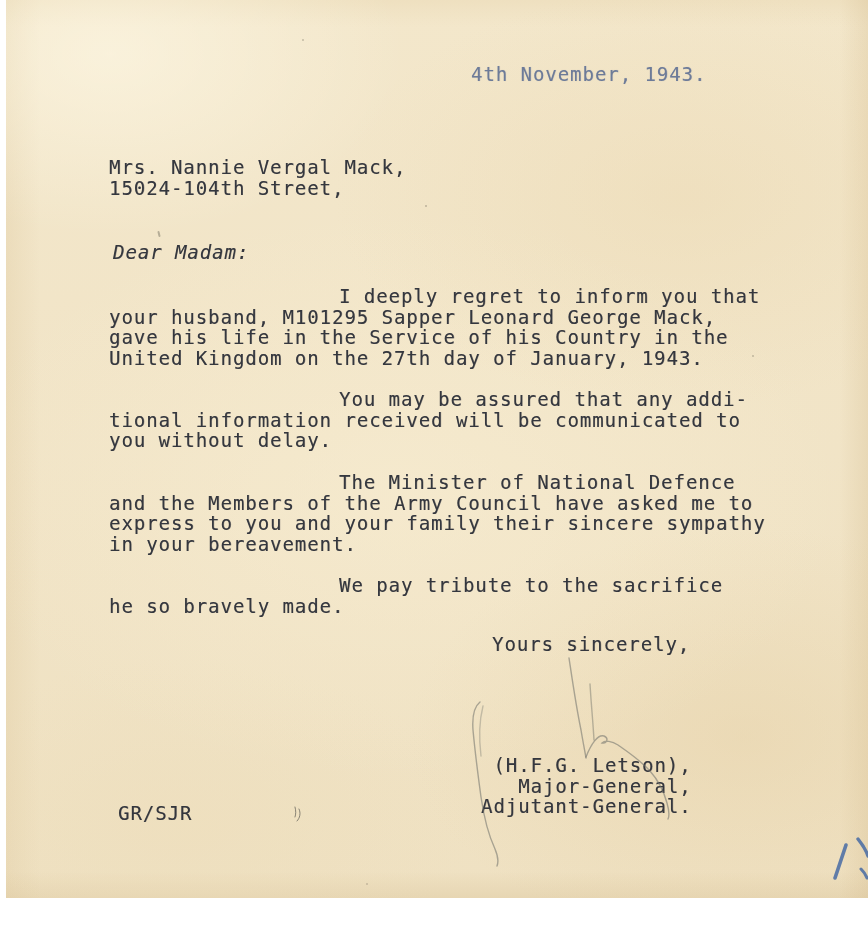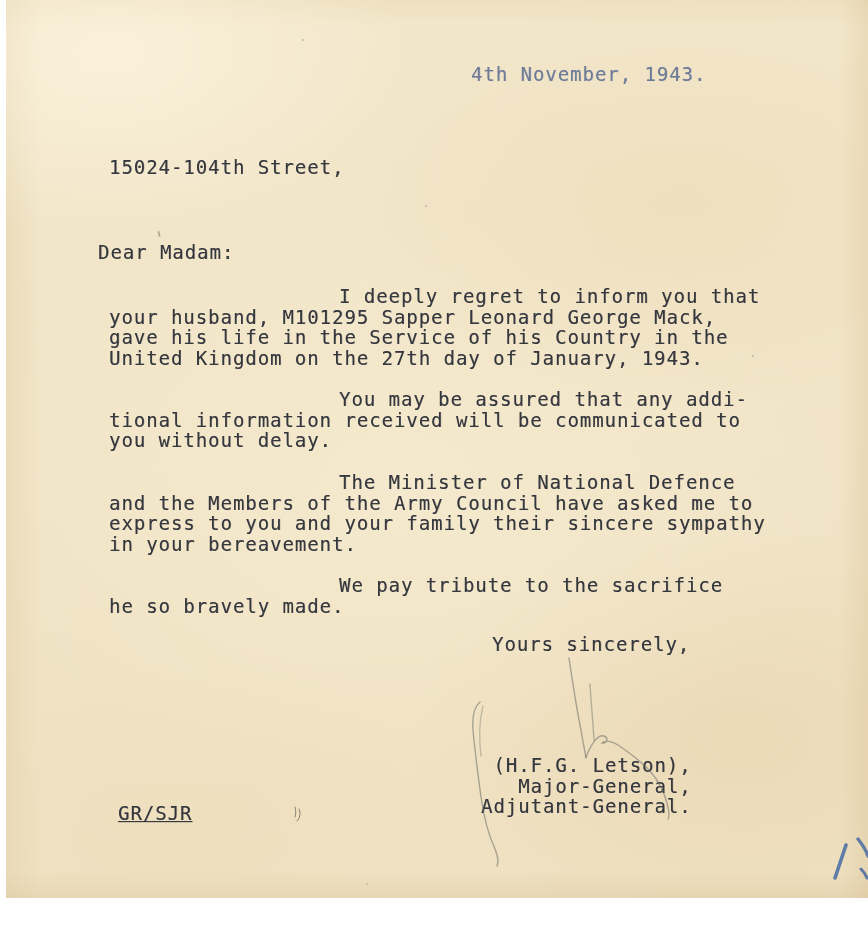--- a/index.html
+++ b/index.html
@@ -37,23 +37,23 @@
   .marks{ position:absolute; left:0; top:0; pointer-events:none; }
   .speck{ position:absolute; border-radius:50%; background:rgba(62,60,52,0.55); }
 </style>
 </head>
 <body>
 
 <div class="page">
 
   <div class="typed date" style="left:465px; top:64px;">4th November, 1943.</div>
 
-  <div class="typed" style="left:103px; top:157px;"><span style="display:block">15024-104th Street,</span></div>
+  <div class="typed" style="left:103px; top:157px;"><span style="display:block">Mrs. Nannie Vergal Mack,</span><span style="display:block">15024-104th Street,</span></div>
 
-  <div class="typed" style="left:92px; top:242px;">Dear Madam:</div>
+  <div class="typed" style="left:107px; top:242px;font-style:italic;">Dear Madam:</div>
 
   <div class="typed para" style="left:103px; top:286px;">I deeply regret to inform you that
 your husband, M101295 Sapper Leonard George Mack,
 gave his life in the Service of his Country in the
 United Kingdom on the 27th day of January, 1943.</div>
 
   <div class="typed para" style="left:103px; top:389px;">You may be assured that any addi-
 tional information received will be communicated to
 you without delay.</div>
 
@@ -64,21 +64,21 @@
 
   <div class="typed para" style="left:103px; top:575px;">We pay tribute to the sacrifice
 he so bravely made.</div>
 
   <div class="typed" style="left:486px; top:634px;">Yours sincerely,</div>
 
   <div class="typed" style="left:475px; top:755px;"> (H.F.G. Letson),
    Major-General,
 Adjutant-General.</div>
 
-  <div class="typed" style="left:112px; top:803px;text-decoration:underline;">GR/SJR</div>
+  <div class="typed" style="left:112px; top:803px;">GR/SJR</div>
 
   <svg class="marks" width="868" height="938" viewBox="0 0 868 938">
     <g fill="none" stroke="#6e7069" stroke-opacity="0.55" stroke-width="1.4" stroke-linecap="round">
       <path d="M 474,702 C 469,706 466,716 467,730 C 469,752 472,775 475,797 C 478,818 483,836 489,849 C 492,856 493,861 491,866"></path>
       <path d="M 477,706 C 473,722 473,740 475,756" stroke-opacity="0.35"></path>
       <path d="M 563,658 C 566,678 570,706 575,730 C 577,742 579,752 580,758"></path>
       <path d="M 584,684 C 585,702 587,722 588,740" stroke-opacity="0.45"></path>
       <path d="M 580,757 C 585,744 592,734 598,736 C 603,738 601,744 596,743 C 599,740 606,741 612,745 C 622,752 634,760 644,771 C 652,780 658,792 661,803 C 663,810 664,815 662,819"></path>
     </g>
 

